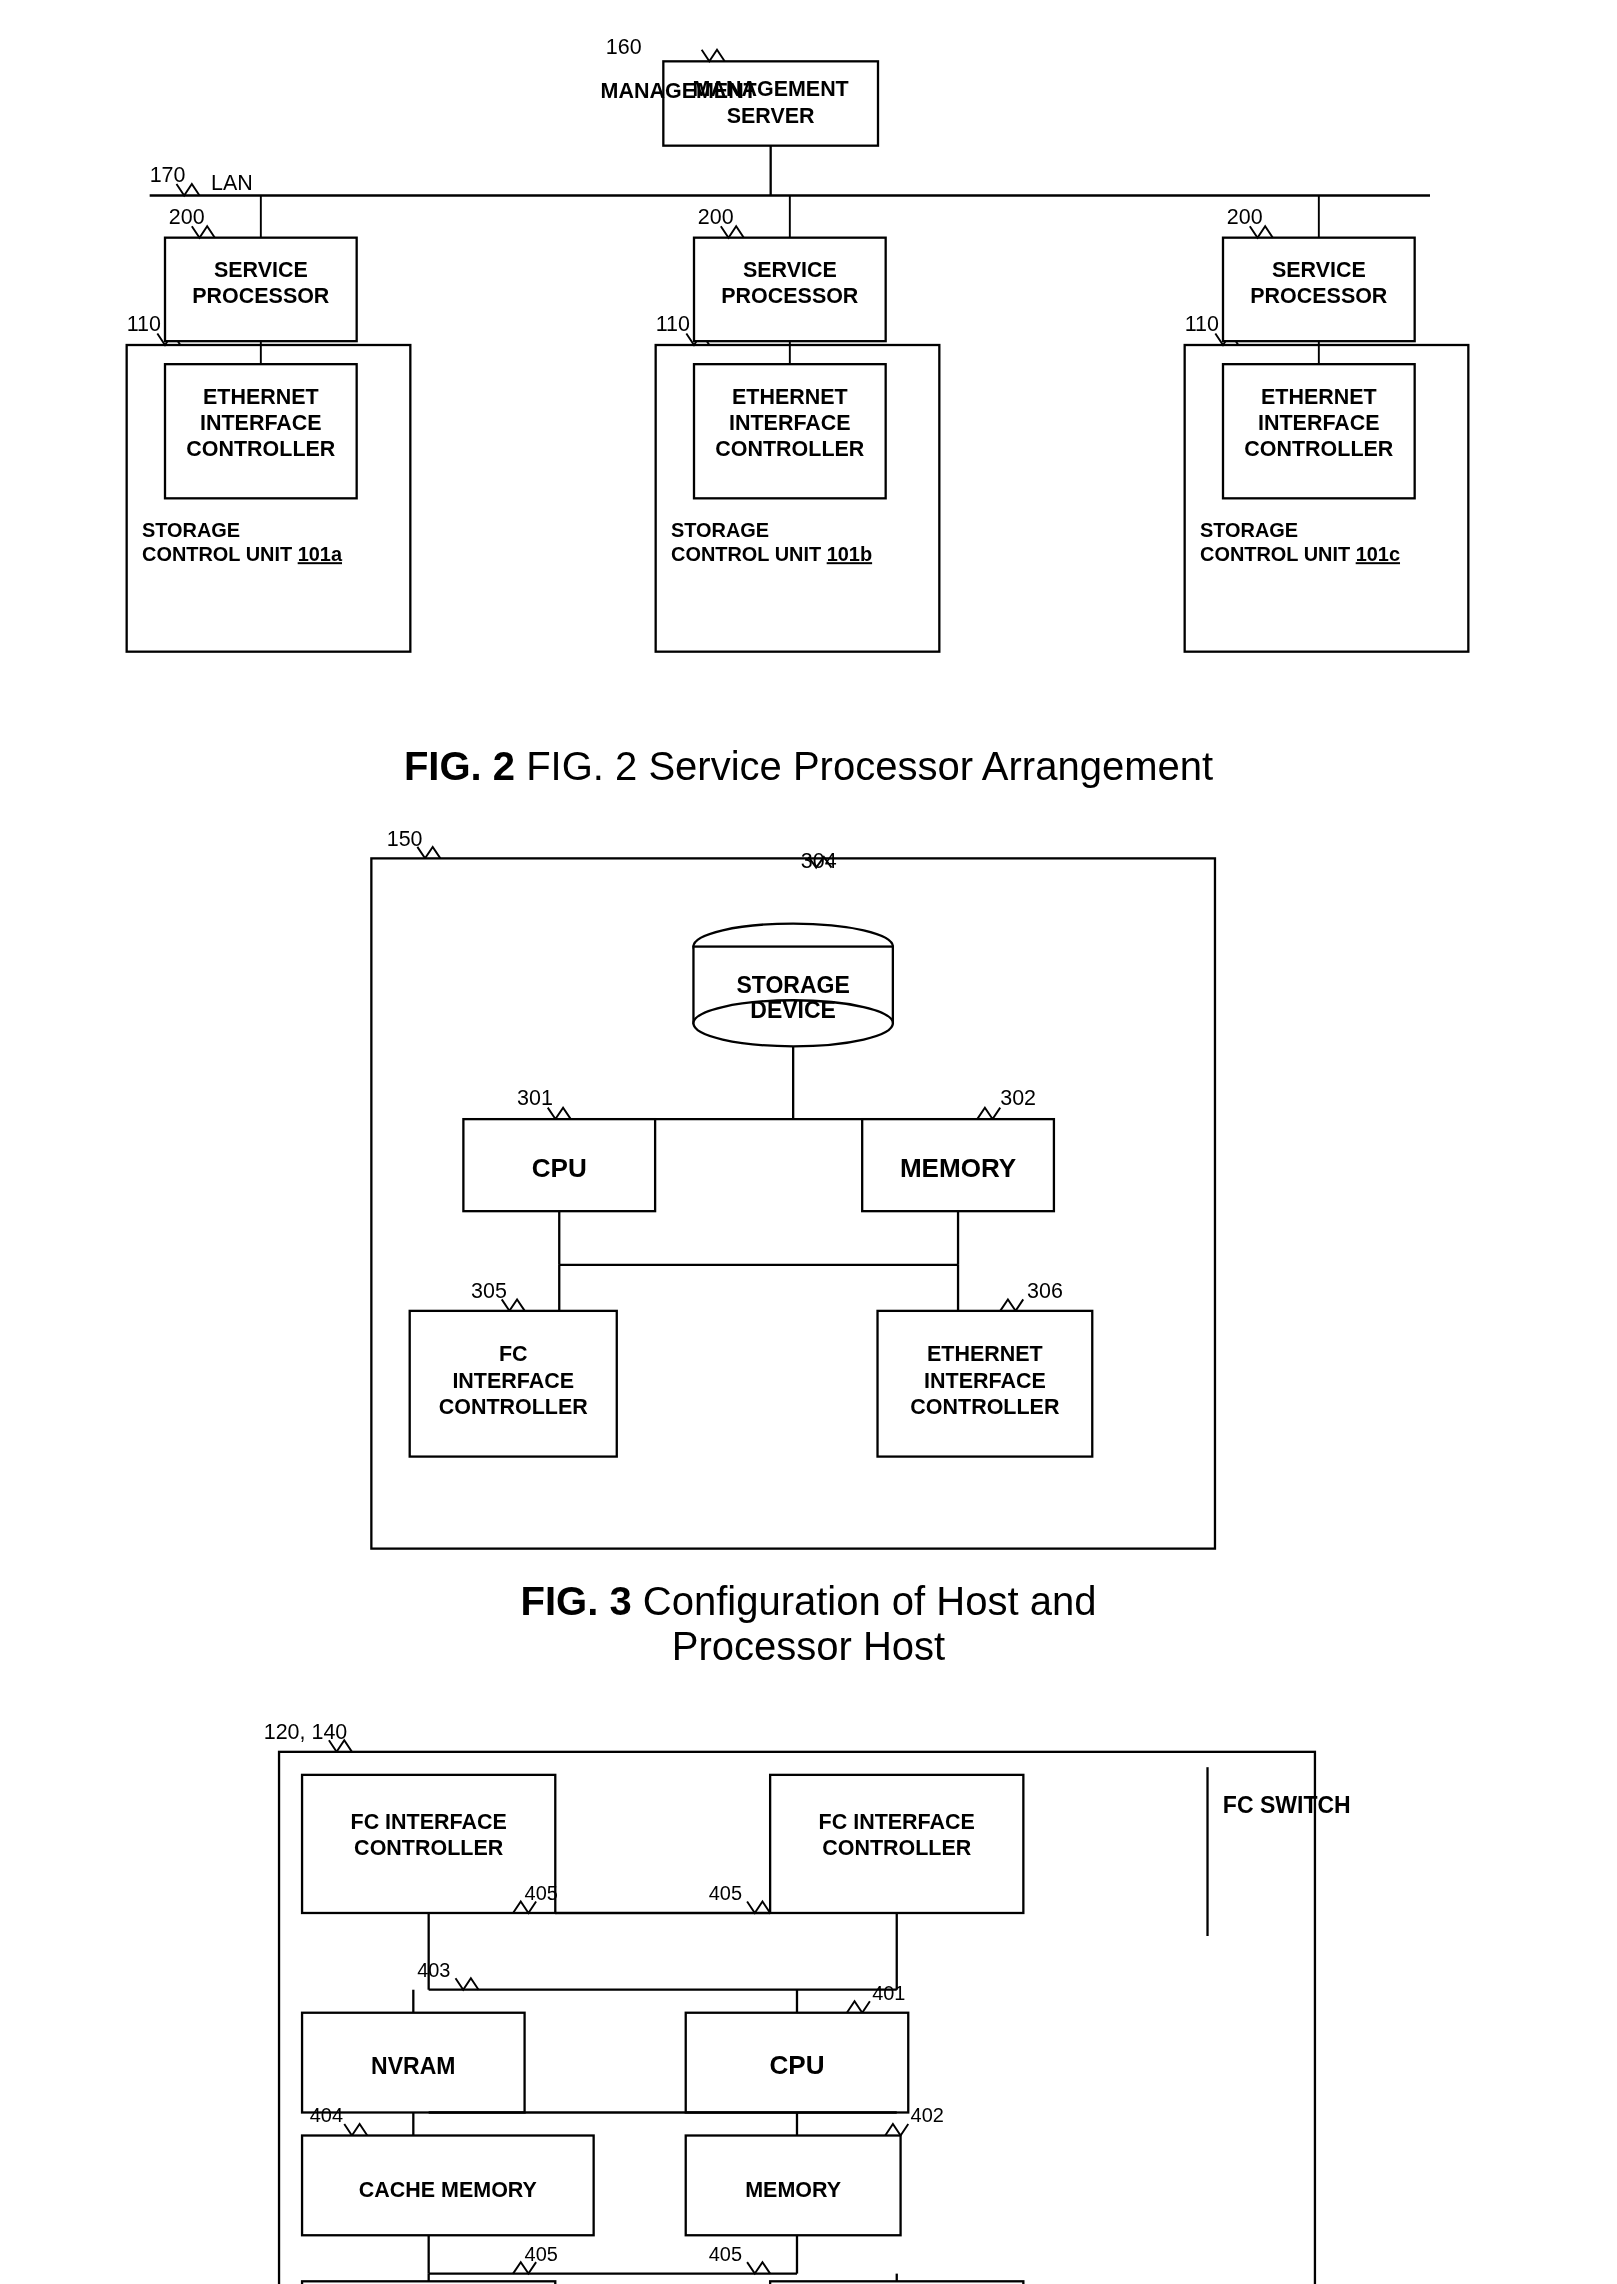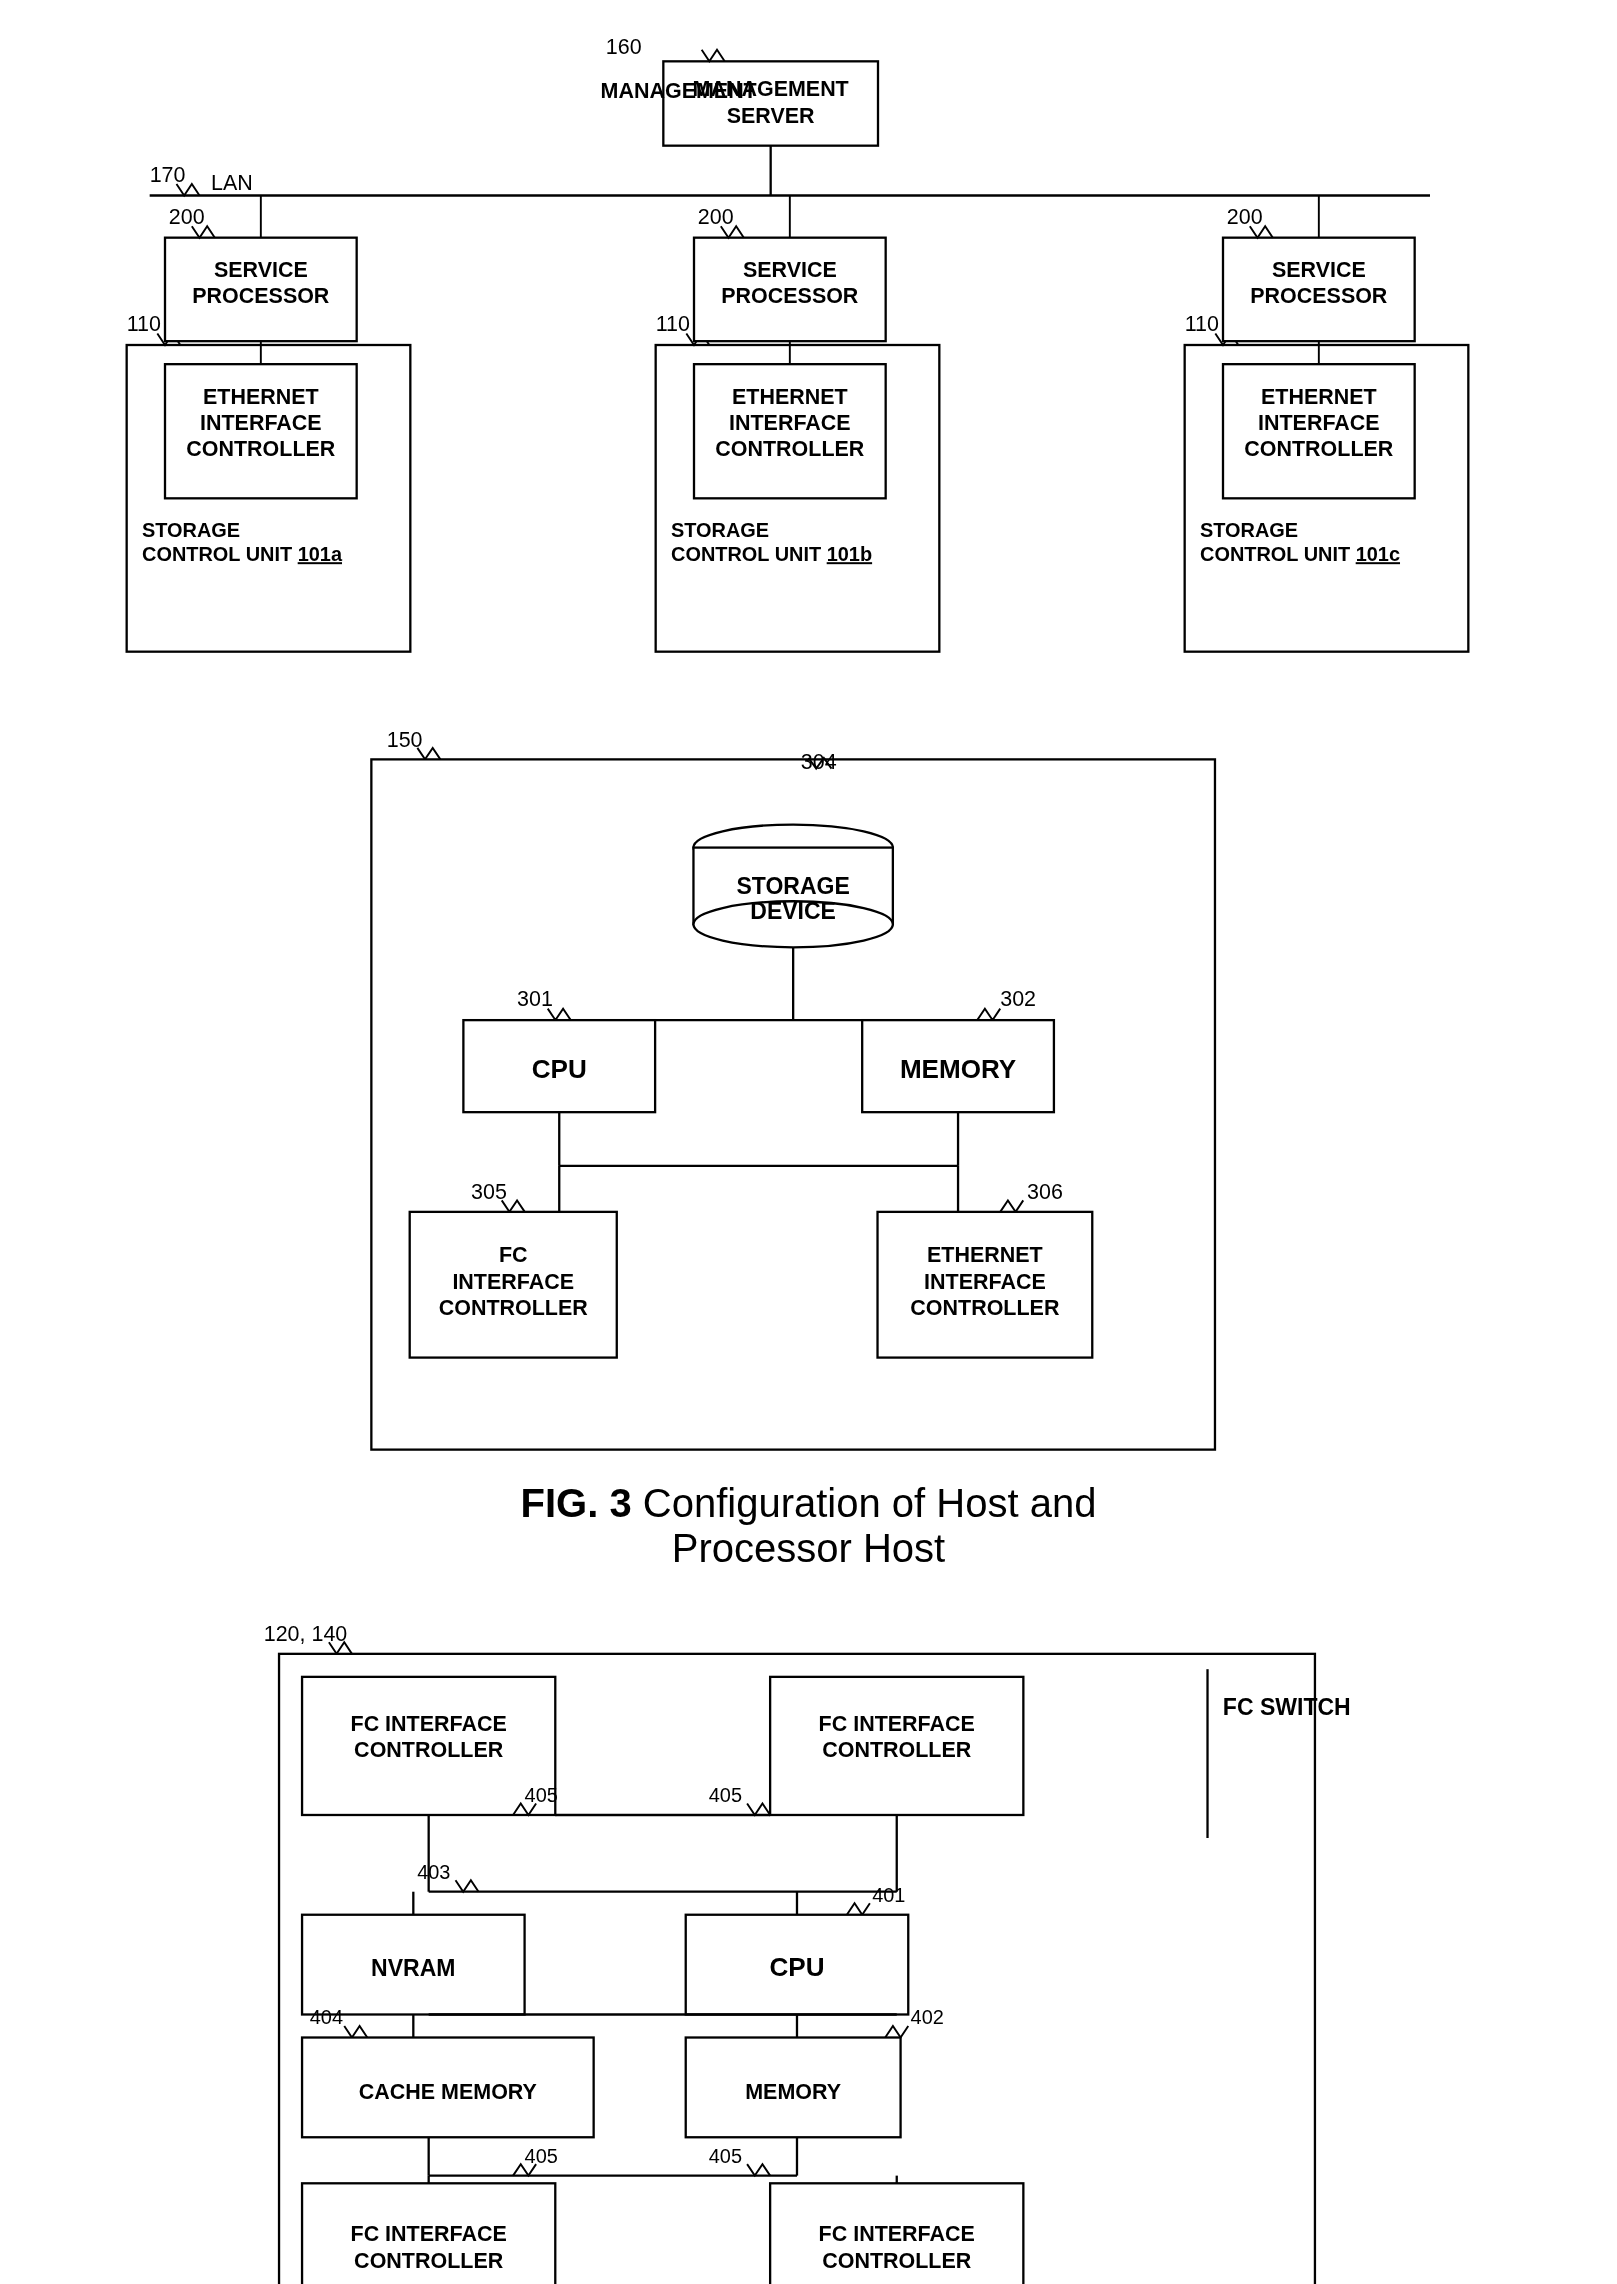--- a/index.html
+++ b/index.html
@@ -13,20 +13,21 @@
     }
 
     .page {
       width: 1617px;
       padding: 46px 61px;
     }
 
     
     .fig2-container {
       width: 100%;
+      margin-bottom: 46px;
     }
 
     
     .fig3-container {
       width: 100%;
       margin-bottom: 52px;
     }
 
     
     .fig4-container {
@@ -116,20 +117,24 @@
         <text x="1615" y="467" font-size="28" font-family="Arial" font-weight="bold" text-anchor="middle">ETHERNET</text>
         <text x="1615" y="501" font-size="28" font-family="Arial" font-weight="bold" text-anchor="middle">INTERFACE</text>
         <text x="1615" y="535" font-size="28" font-family="Arial" font-weight="bold" text-anchor="middle">CONTROLLER</text>
         <text x="1460" y="640" font-size="26" font-family="Arial" font-weight="bold">STORAGE</text>
         <text x="1460" y="672" font-size="26" font-family="Arial" font-weight="bold">CONTROL UNIT <tspan text-decoration="underline">101c</tspan></text>
         <line x1="1615" y1="385" x2="1615" y2="415" stroke="black" stroke-width="2.5"></line>
         <line x1="1615" y1="195" x2="1615" y2="250" stroke="black" stroke-width="2.5"></line>
       </svg>
     </div>
 
+    <div style="text-align:center; font-size:40px; font-weight:bold; margin-top:7.7px;">
+      <span style="font-weight:900;">FIG. 2</span>
+      <span style="font-weight:normal;">FIG. 2  Service Processor Arrangement</span>
+    </div>
   </div>
 
   <div class="fig3-container">
     <div style="position:relative; width:997px; height:737px; margin:0 auto;">
       <svg style="position:absolute;top:0;left:0;width:100%;height:100%;overflow:visible;" viewBox="0 0 1300 960" width="997" height="737">
 
         <polyline points="170,30 160,15 150,30 140,15" fill="none" stroke="black" stroke-width="2.5"></polyline>
         <text x="100" y="14" font-size="28" font-family="Arial">150</text>
 
         <rect x="80" y="30" width="1100" height="900" fill="white" stroke="black" stroke-width="3"></rect>

